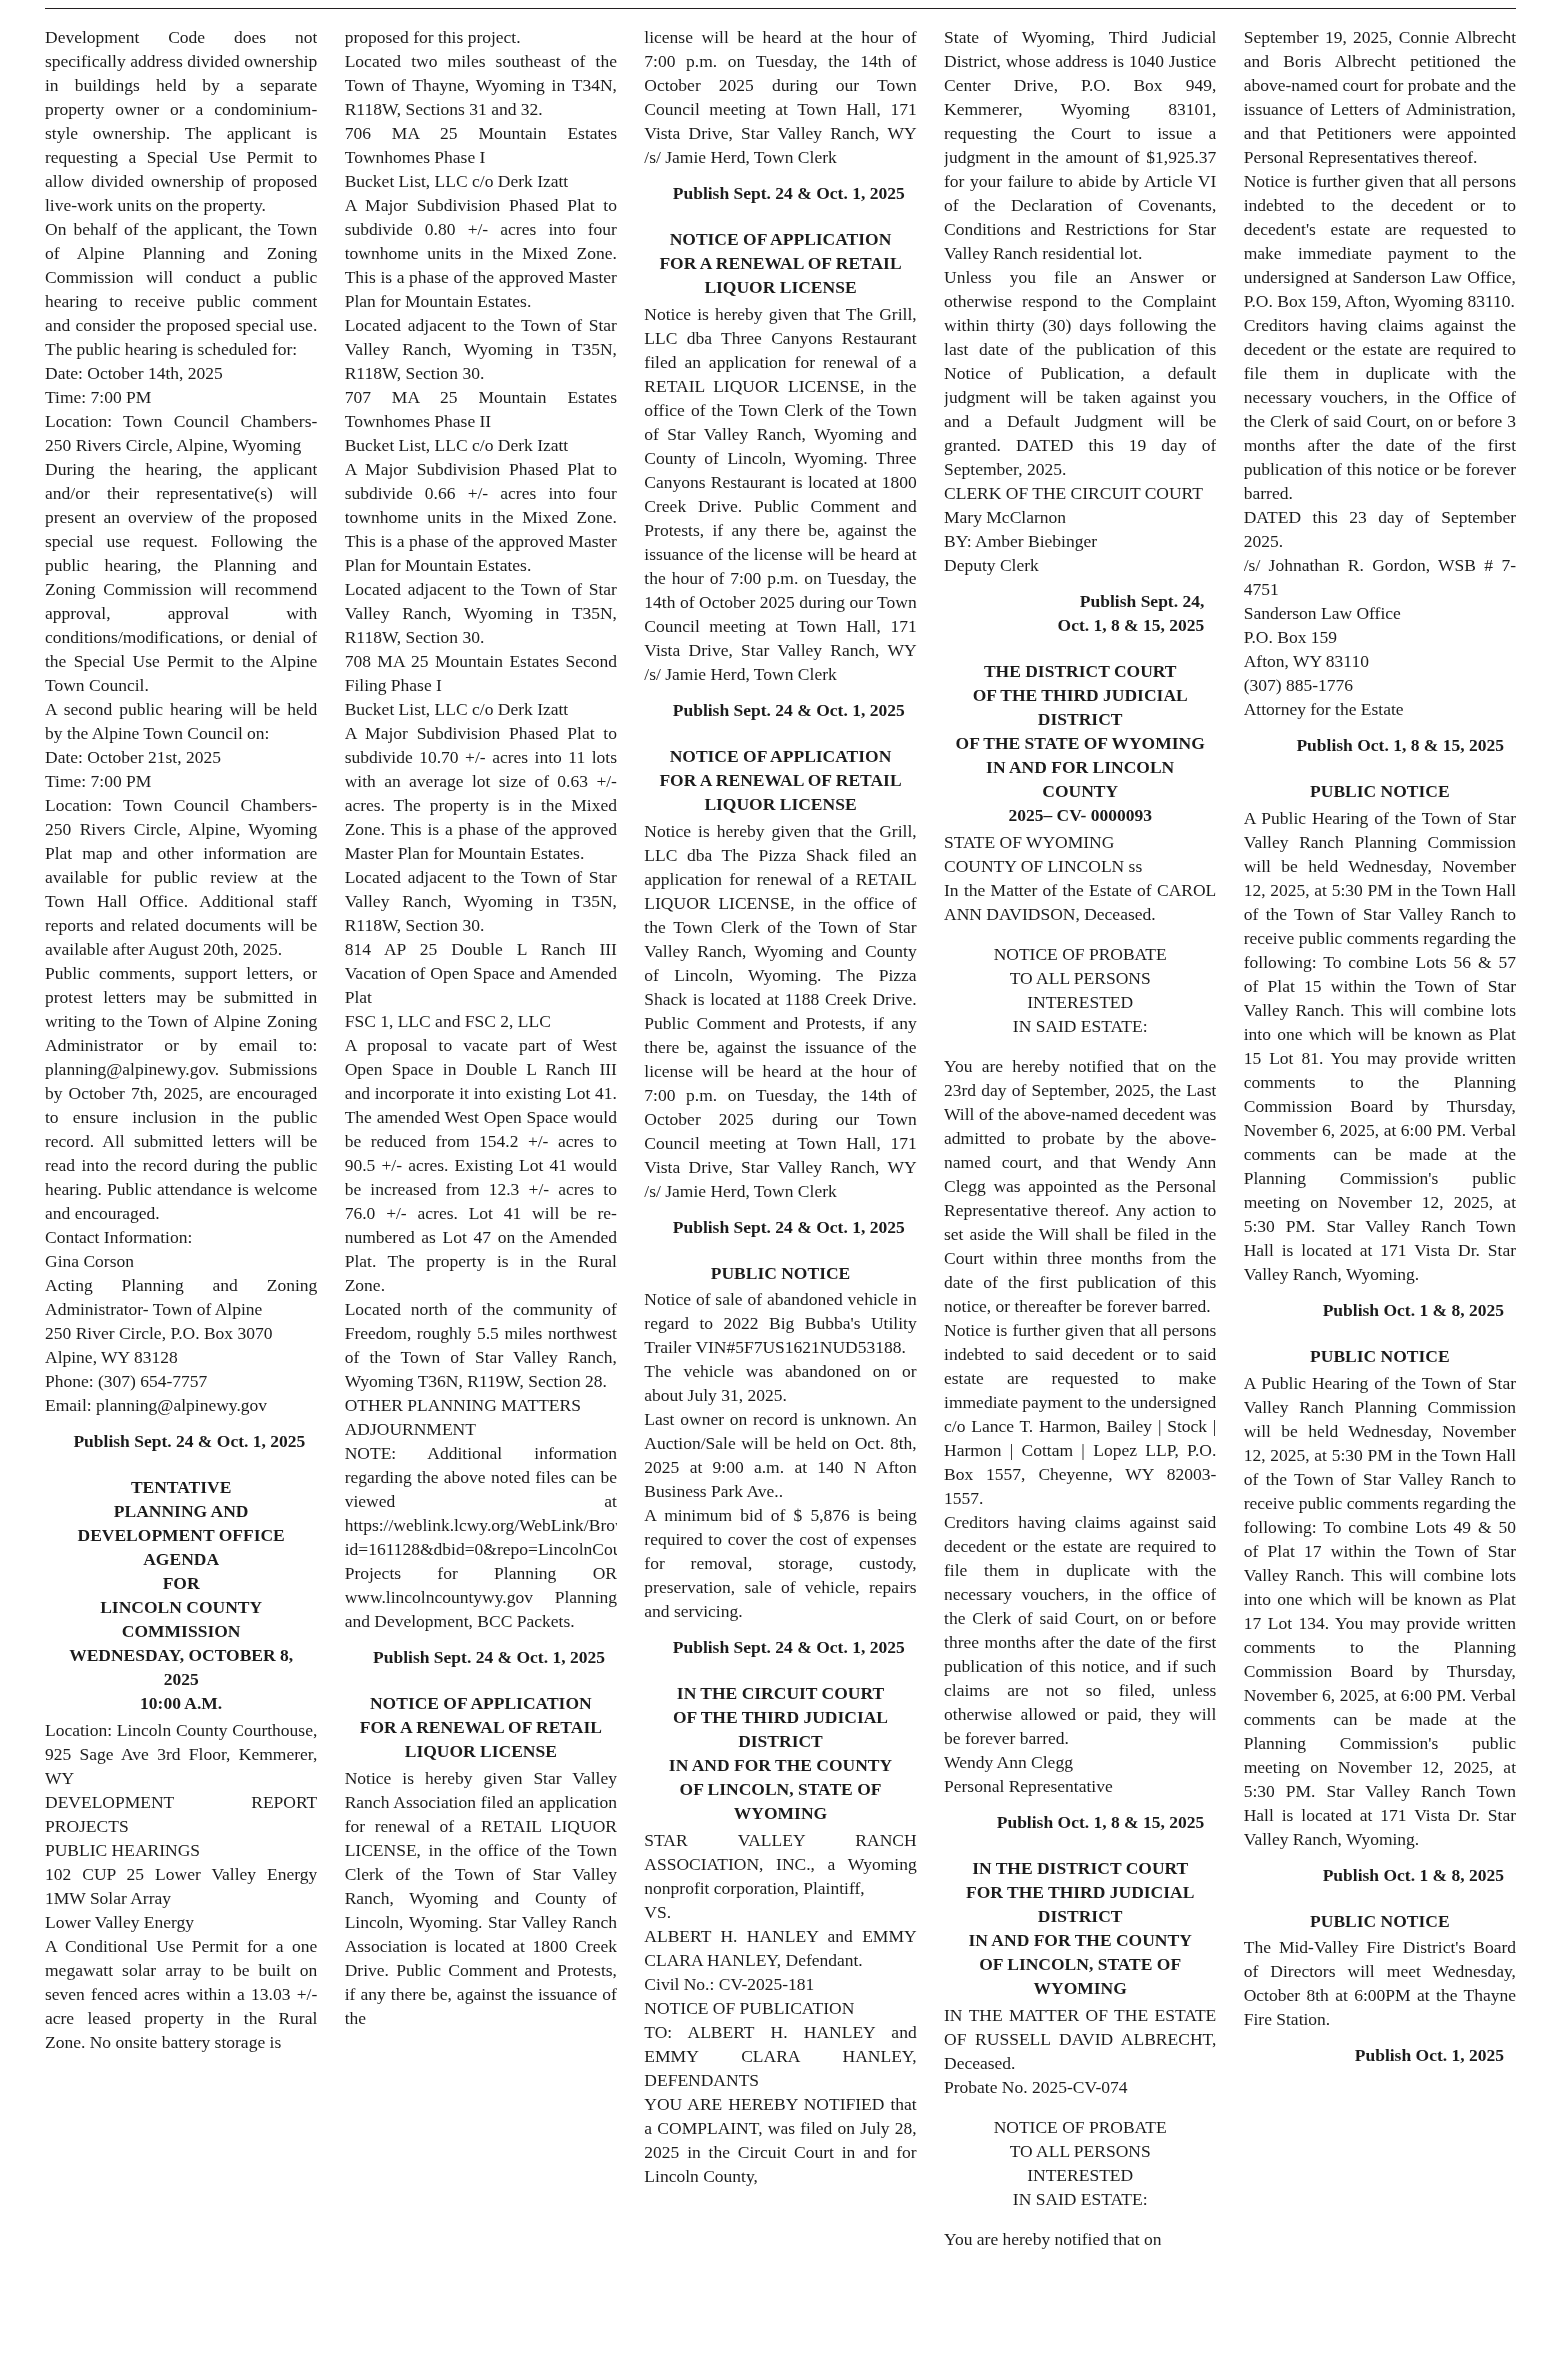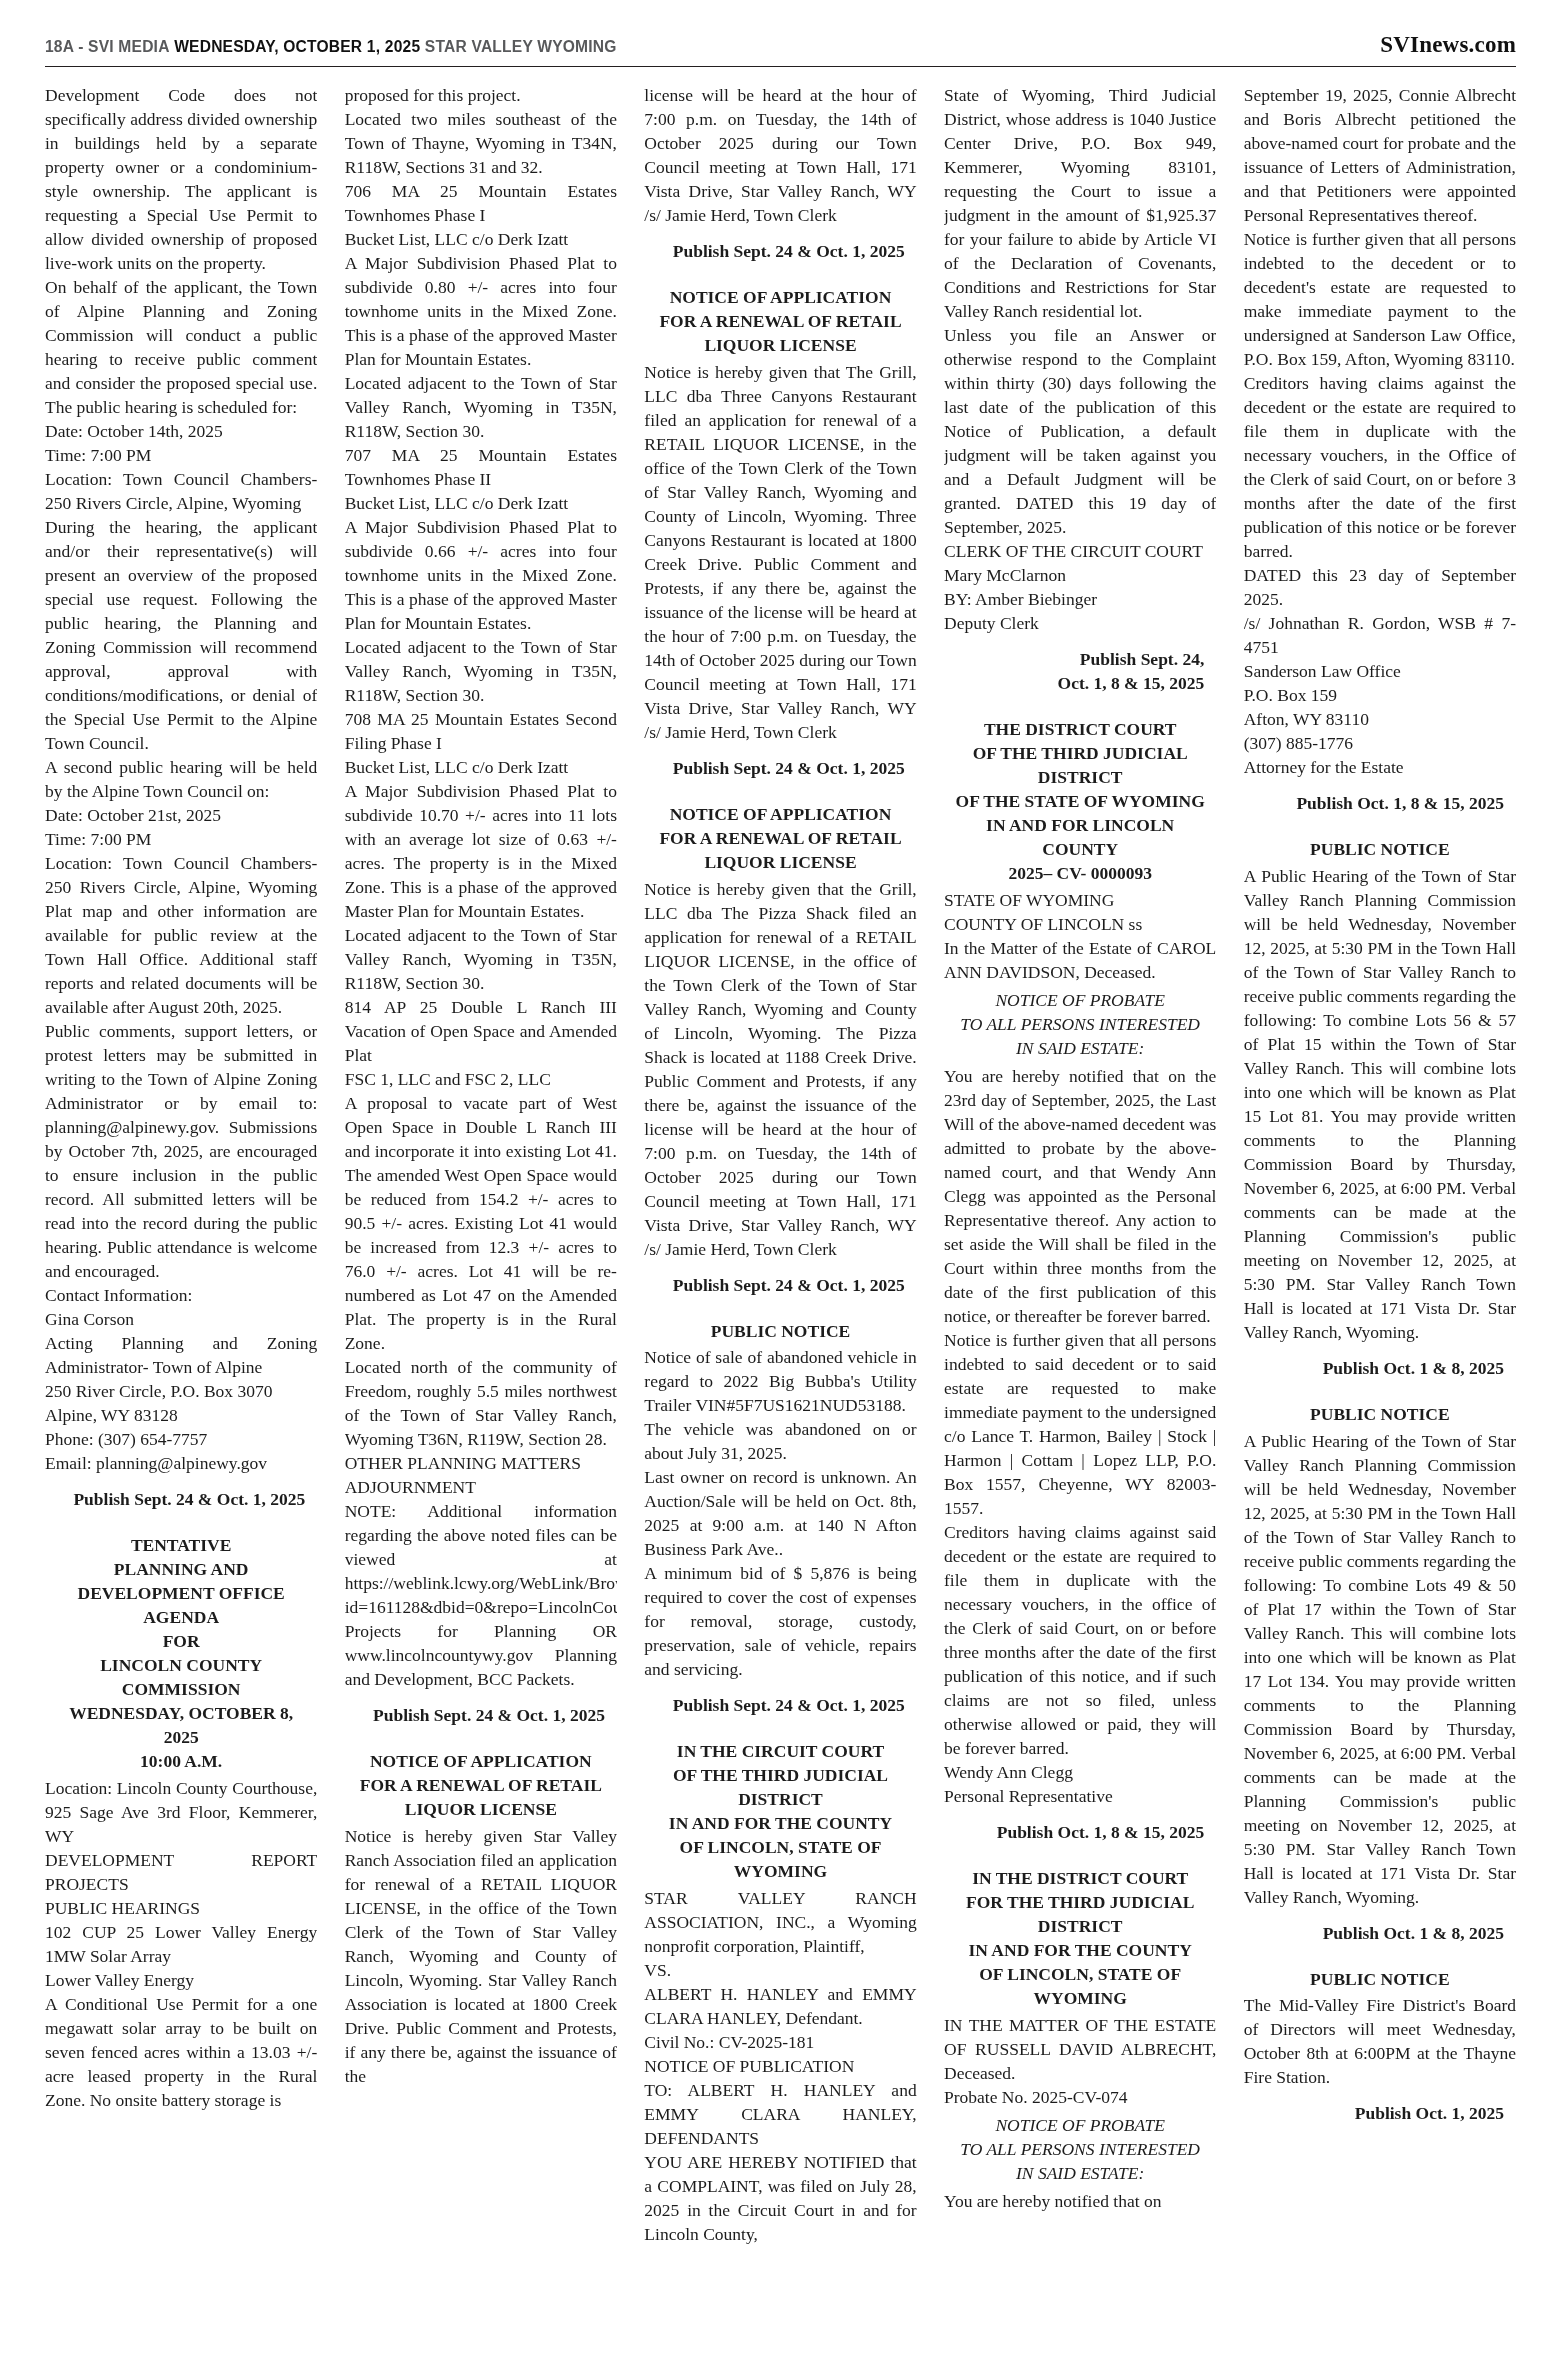--- a/index.html
+++ b/index.html
@@ -66,36 +66,27 @@
     font-weight: bold;
     text-align: right;
     white-space: pre-line;
     margin: 12px;
   }
   .centered {
     font-size: 17.5px;
     line-height: 24px;
     text-align: center;
     white-space: pre-line;
-    margin: 4px;
-    font-style: italic;
+    margin: 16px;
   }
 </style>
 </head>
 <body>
 
 <div class="page">
-  <header class="page-header">
-    <div class="header-left">
-      <span class="hdr-plain">18A - SVI MEDIA</span>
-      <span class="hdr-bold">WEDNESDAY, OCTOBER 1, 2025</span>
-      <span class="hdr-plain">STAR VALLEY WYOMING</span>
-    </div>
-    <div class="header-right">SVInews.com</div>
-  </header>
   <div class="rule"></div>
   <main class="columns">
       <div class="col">
         <p class="body">Development Code does not specifically address divided ownership in buildings held by a separate property owner or a condominium-style ownership. The applicant is requesting a Special Use Permit to allow divided ownership of proposed live-work units on the property.</p>
         <p class="body">On behalf of the applicant, the Town of Alpine Planning and Zoning Commission will conduct a public hearing to receive public comment and consider the proposed special use. The public hearing is scheduled for:</p>
         <p class="body">Date: October 14th, 2025</p>
         <p class="body">Time: 7:00 PM</p>
         <p class="body">Location: Town Council Chambers- 250 Rivers Circle, Alpine, Wyoming</p>
         <p class="body">During the hearing, the applicant and/or their representative(s) will present an overview of the proposed special use request. Following the public hearing, the Planning and Zoning Commission will recommend approval, approval with conditions/modifications, or denial of the Special Use Permit to the Alpine Town Council.</p>
         <p class="body">A second public hearing will be held by the Alpine Town Council on:</p>

